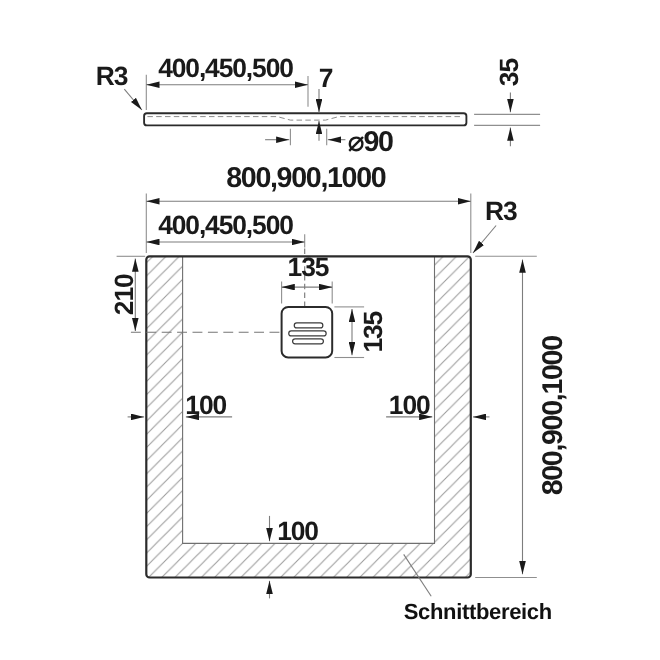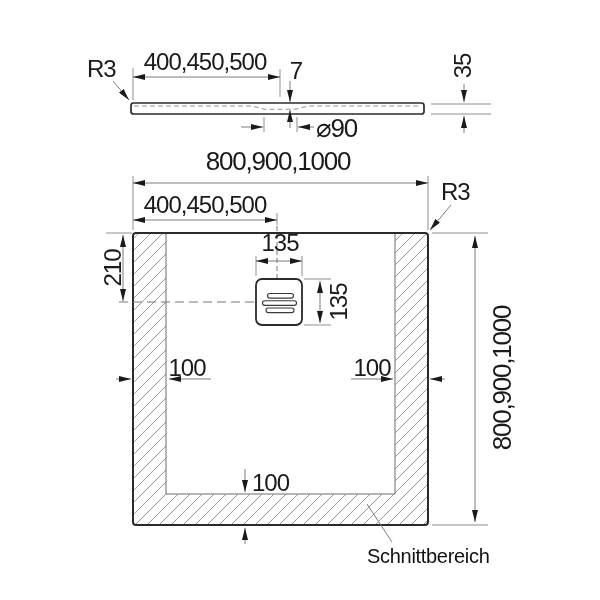--- a/index.html
+++ b/index.html
@@ -1,16 +1,16 @@
 <!DOCTYPE html>
 <html><head>
 <meta charset="utf-8">
 <style>
   html, body { margin: 0; padding: 0; background: #ffffff; }
-  .stage { width: 600px; height: 600px; position: relative; background: #ffffff; }
+  .stage { width: 600px; height: 600px; position: relative; background: #ffffff; font-weight: bold; }
   svg { display: block; }
   .dim-text {
     font-family: "Liberation Sans", "DejaVu Sans", sans-serif;
     font-size: 24px; letter-spacing: -1px; fill: #1a1a1a;
   }
   .dim-text-lg {
     font-family: "Liberation Sans", "DejaVu Sans", sans-serif;
     font-size: 26px; letter-spacing: -1.2px; fill: #1a1a1a;
   }
   .note-text {

